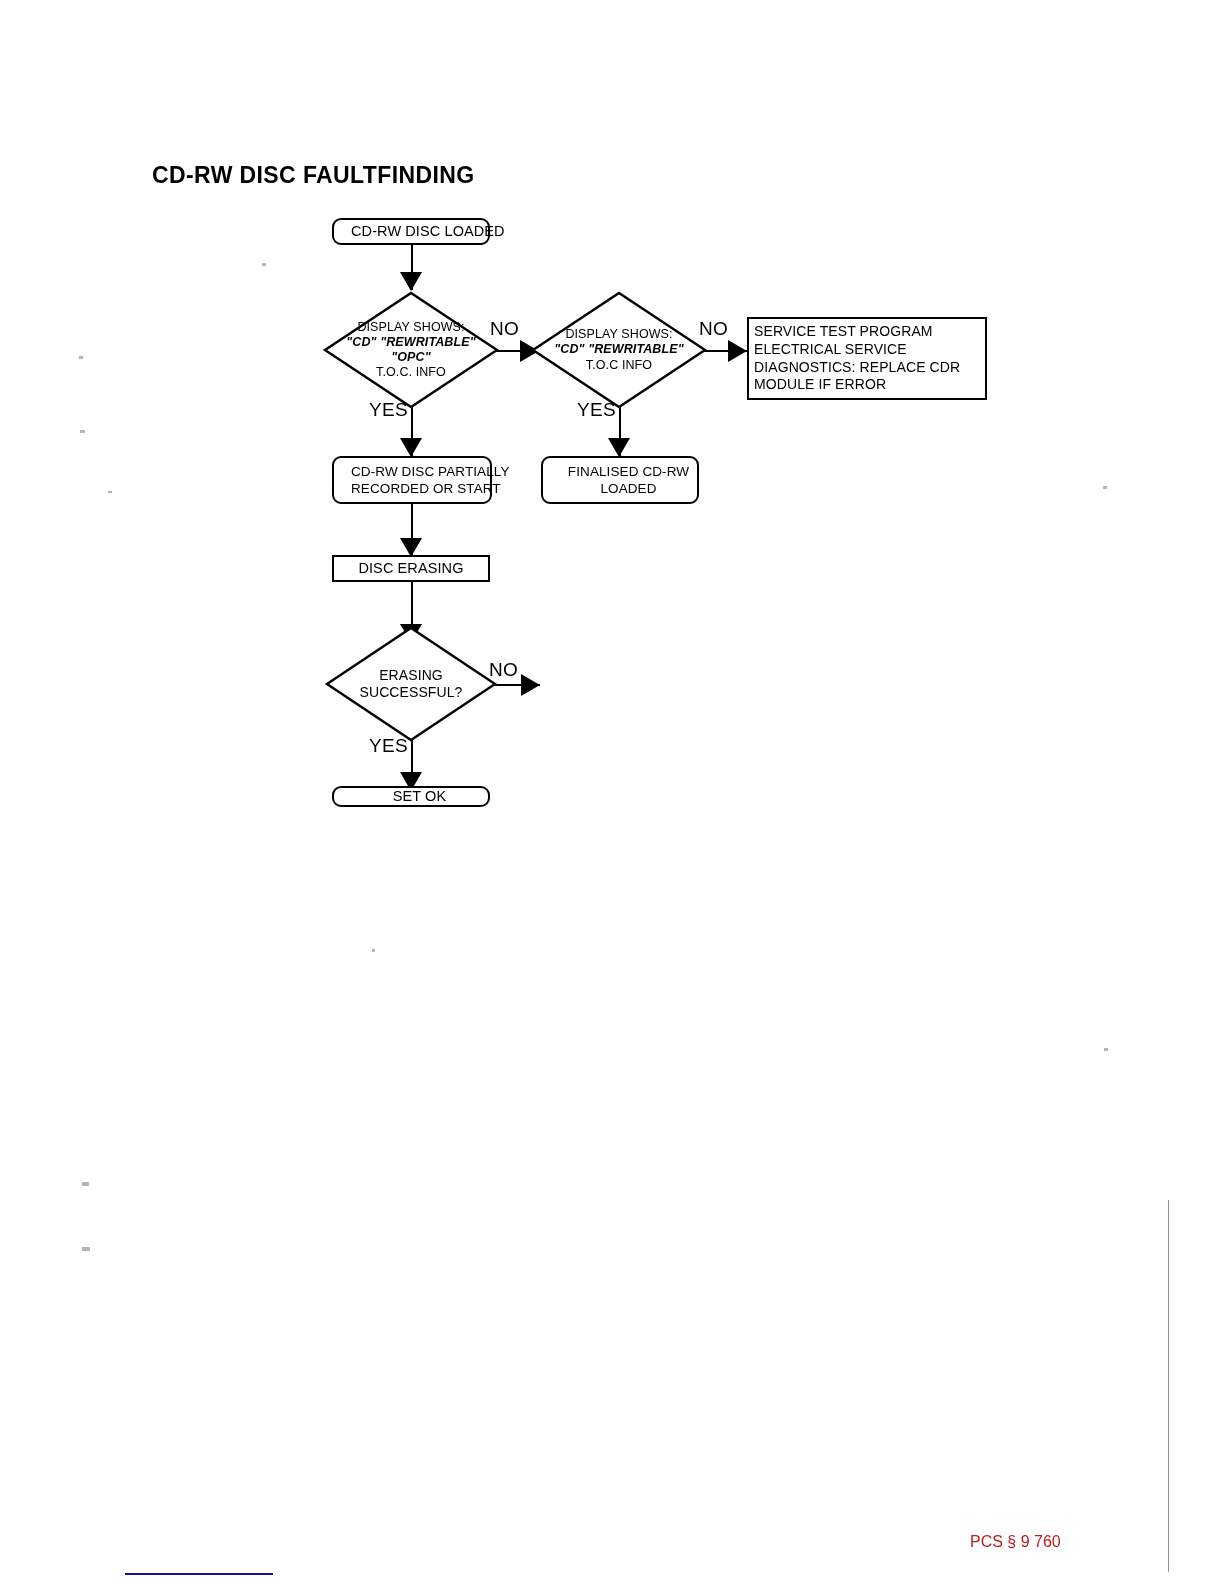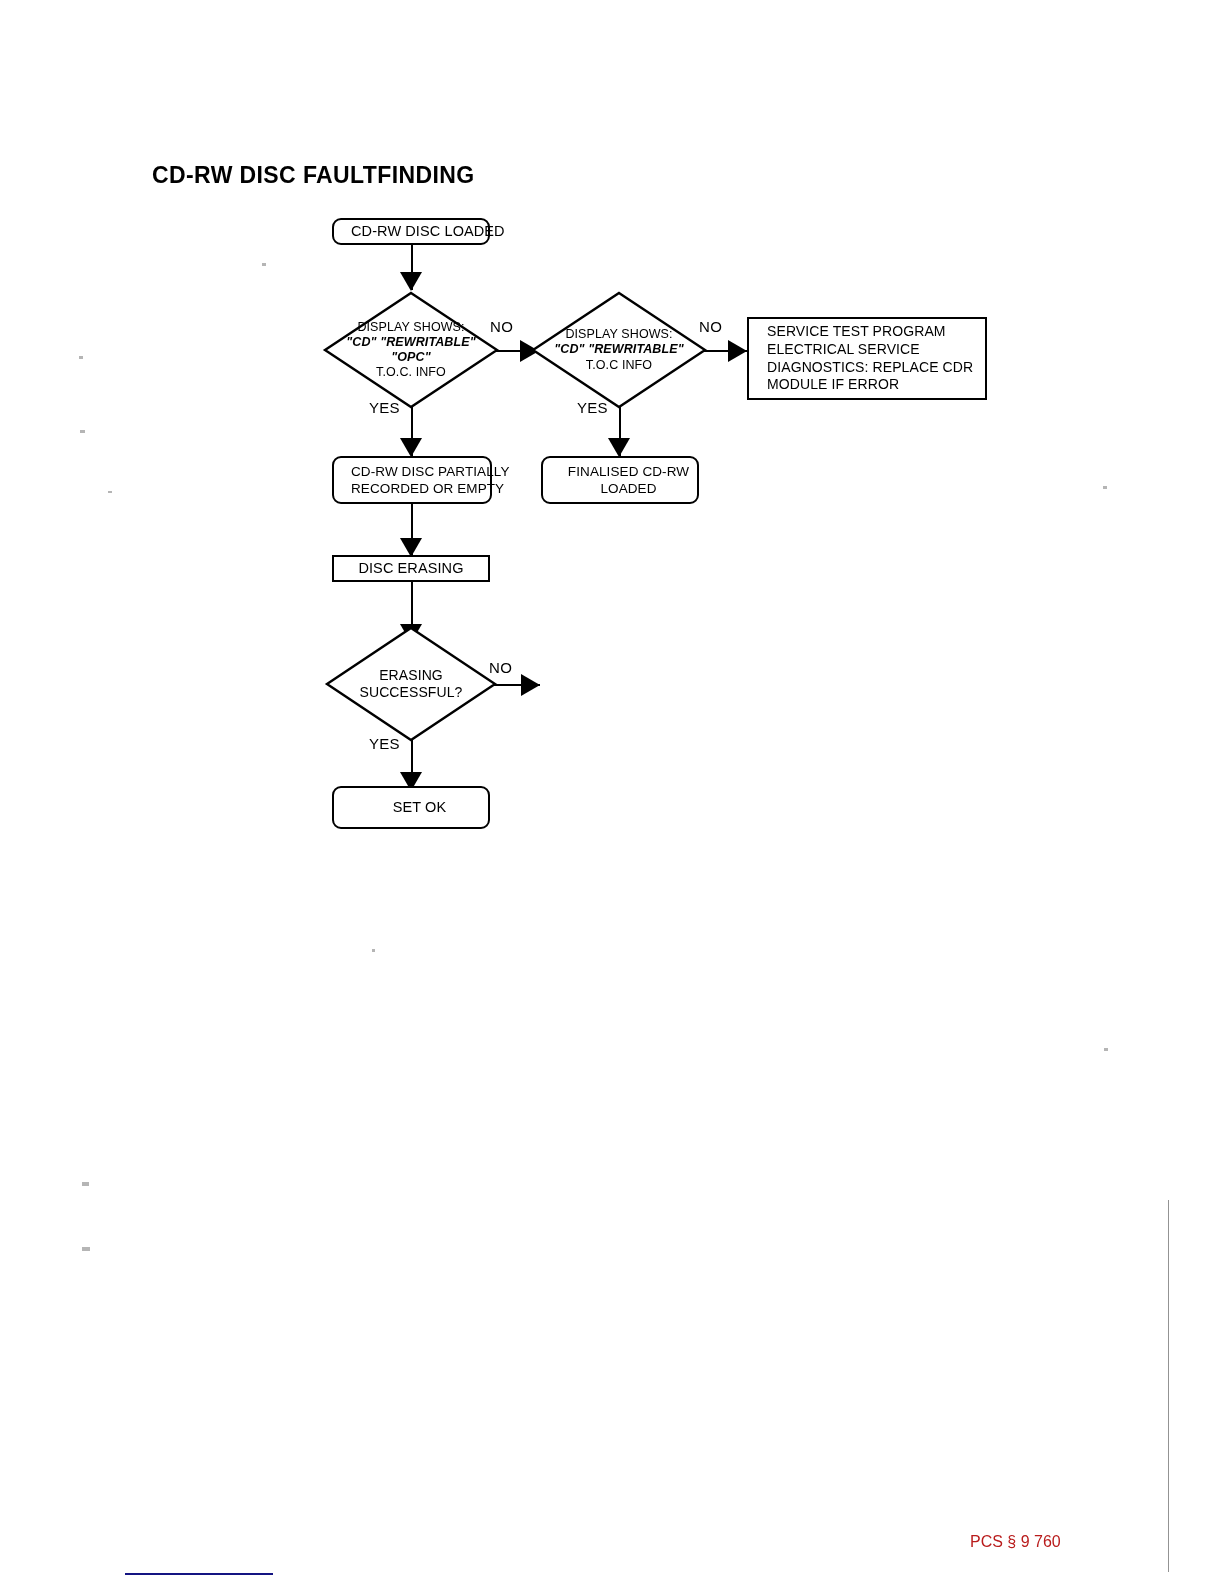--- a/index.html
+++ b/index.html
@@ -43,21 +43,21 @@
     font-size: 14.5px;
     line-height: 1.28;
     letter-spacing: 0.1px;
     z-index: 3;
   }
   .node.rounded { border-radius: 9px; padding-left: 17px; }
   .node.sharp   { border-radius: 0; }
   .node.leftal  {
     justify-content: center;
     text-align: left;
-    padding-left: 18px;
+    padding-left: 5px;
   }
   .node .lines { width: 100%; }
   .node .lines span { display: block; white-space: nowrap; }
 
   
   .diamond {
     position: absolute;
     z-index: 3;
   }
   .diamond svg {
@@ -106,21 +106,21 @@
   }
   .arrow-r {
     border-top: 11px solid transparent;
     border-bottom: 11px solid transparent;
     border-left: 19px solid #000;
   }
 
   
   .blabel {
     position: absolute;
-    font-size: 15px;
+    font-size: 19px;
     letter-spacing: 0.3px;
     white-space: nowrap;
     z-index: 2;
     text-align: right;
   }
 
   
   #page-number {
     position: absolute;
     left: 0;
@@ -242,21 +242,21 @@
       <span>SERVICE TEST PROGRAM</span>
       <span>ELECTRICAL SERVICE</span>
       <span>DIAGNOSTICS: REPLACE CDR</span>
       <span>MODULE IF ERROR</span>
     </div>
   </div>
 
   <div class="node rounded" style="left:332px; top:456px; width:160px; height:48px; font-size:13.5px;">
     <div class="lines">
       <span>CD-RW DISC PARTIALLY</span>
-      <span>RECORDED OR EMPTY</span>
+      <span>RECORDED OR START</span>
     </div>
   </div>
 
   <div class="node rounded" style="left:541px; top:456px; width:158px; height:48px; font-size:13.5px;">
     <div class="lines">
       <span>FINALISED CD-RW</span>
       <span>LOADED</span>
     </div>
   </div>
 
@@ -272,21 +272,21 @@
     </svg>
     <div class="dlabel" style="font-size:14px;">
       <div>
         <span>ERASING</span>
         <span>SUCCESSFUL?</span>
       </div>
     </div>
   </div>
 
 
-  <div class="node rounded" style="left:332px; top:786px; width:158px; height:43px;">
+  <div class="node rounded" style="left:332px; top:786px; width:158px; height:21px;">
     <div class="lines">
       <span>SET OK</span>
     </div>
   </div>
 
   <div id="doc-code">PCS § 9 760</div>
   <div id="footer-rule"></div>
   <div id="scan-edge"></div>
 
   <div class="speck" style="left:79px; top:356px; width:4px; height:3px;"></div>

